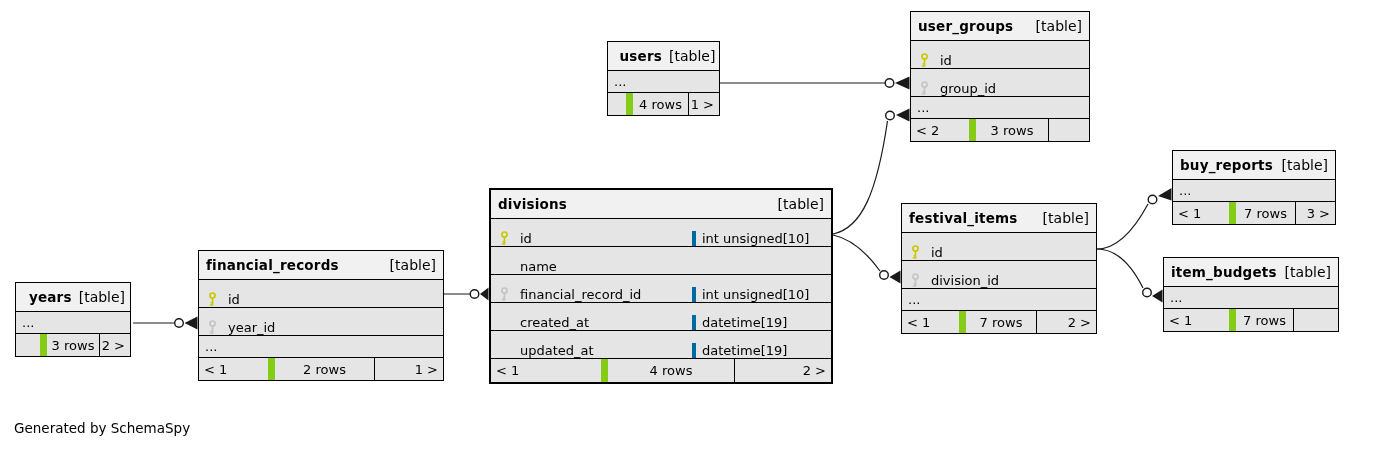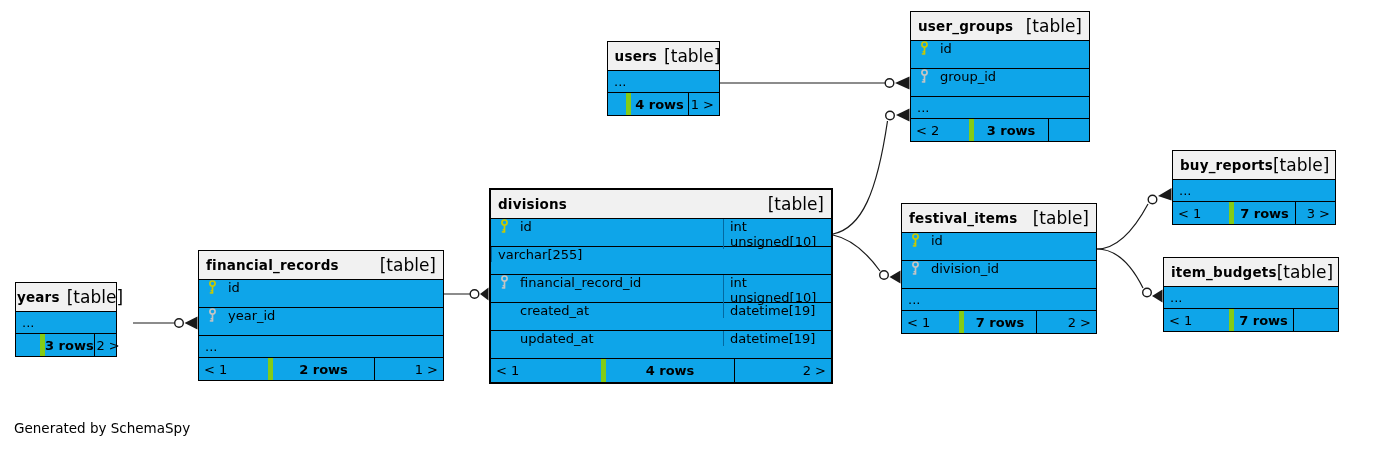--- a/index.html
+++ b/index.html
@@ -1,40 +1,40 @@
 <!DOCTYPE html>
 <html><head>
 <meta charset="utf-8">
 <style>
   html,body{margin:0;padding:0;background:#fff;}
   .canvas{
     position:relative;width:1375px;height:449px;overflow:hidden;
     font-family:"DejaVu Sans","Liberation Sans",sans-serif;color:#000;background:#fff;
   }
   .wires{position:absolute;left:0;top:0;pointer-events:none;}
-  .tbl{position:absolute;background:#0ea5e9;border:1px solid #000;box-sizing:border-box;font-size:13px;}
+  .tbl{position:absolute;background:#e5e5e5;border:1px solid #000;box-sizing:border-box;font-size:13px;}
   .tbl.emph{border-width:2.5px;}
   .tbl > * + *{border-top:1px solid #000;}
   .hdr{height:28px;display:flex;justify-content:space-between;align-items:center;background:#f1f1f1;padding:0 7px;box-sizing:border-box;}
   .hdr.center{justify-content:center;gap:7px;padding-left:15px;}
   .tname{font-weight:bold;font-size:13.5px;letter-spacing:.2px;}
-  .ttag{font-size:17px;}
-  .attr{height:28px;display:flex;align-items:flex-start;box-sizing:border-box;}
+  .ttag{font-size:14px;}
+  .attr{height:28px;display:flex;align-items:flex-end;box-sizing:border-box;}
   .namecell{flex:1;display:flex;align-items:center;min-width:0;}
-  .typecell{width:108px;flex:none;border-left:1px solid #0369a1;display:flex;align-items:center;padding-left:6px;box-sizing:border-box;}
+  .typecell{width:139px;flex:none;border-left:4px solid #0369a1;display:flex;align-items:center;padding-left:6px;box-sizing:border-box;}
   .key{width:13px;height:15px;flex:none;margin:0 9px 0 7px;display:flex;align-items:center;}
   .key.pk{color:#c9c900;}
   .key.fk{color:#c4c4c4;}
   .keyspace{width:29px;flex:none;}
   .cname{white-space:nowrap;}
   .ell{height:22px;display:flex;align-items:center;padding-left:6px;box-sizing:border-box;}
   .foot{height:23px;display:grid;align-items:stretch;box-sizing:border-box;}
   .foot span{display:flex;align-items:center;box-sizing:border-box;white-space:nowrap;}
   .f1{padding-left:5px;justify-content:flex-start;}
-  .f2{border-left:5px solid #84cc16;justify-content:center;font-weight:bold;}
+  .f2{border-left:7px solid #84cc16;justify-content:center;}
   .f3{border-left:1px solid #000;justify-content:flex-end;padding-right:5px;}
   .gen{position:absolute;left:14px;top:420px;font-size:13.5px;}
 </style>
 </head>
 <body>
 
 <div class="canvas">
 
   <svg class="wires" width="1375" height="449">
     <g stroke="#1a1a1a" stroke-width="1.2" fill="none">
@@ -208,21 +208,24 @@
               <line x1="6.5" y1="6.2" x2="6.5" y2="13.6" stroke="currentColor" stroke-width="1.7"></line>
               <line x1="6.5" y1="12.9" x2="3.8" y2="12.9" stroke="currentColor" stroke-width="1.5"></line>
               <line x1="6.5" y1="10.7" x2="4.6" y2="10.7" stroke="currentColor" stroke-width="1.5"></line>
             </svg>
         </span>
         <span class="cname">id</span>
       </div>
       <div class="typecell">int unsigned[10]</div>
     </div>
     <div class="attr">
-      <div class="typecell">varchar[255]</div>
+      <div class="namecell">
+        <span class="keyspace"></span>
+        <span class="cname">name</span>
+      </div>
     </div>
     <div class="attr">
       <div class="namecell">
         <span class="key fk">
           <svg width="13" height="15" viewBox="0 0 13 15">
               <circle cx="6.5" cy="3.6" r="2.6" fill="none" stroke="currentColor" stroke-width="1.7"></circle>
               <line x1="6.5" y1="6.2" x2="6.5" y2="13.6" stroke="currentColor" stroke-width="1.7"></line>
               <line x1="6.5" y1="12.9" x2="3.8" y2="12.9" stroke="currentColor" stroke-width="1.5"></line>
               <line x1="6.5" y1="10.7" x2="4.6" y2="10.7" stroke="currentColor" stroke-width="1.5"></line>
             </svg>
@@ -282,21 +285,21 @@
     <div class="ell">
       <span>...</span>
     </div>
     <div class="foot" style="grid-template-columns:69px 1fr 69px;">
       <span class="f1">&lt; 1</span>
       <span class="f2">2 rows</span>
       <span class="f3">1 &gt;</span>
     </div>
   </div>
 
-  <div class="tbl" style="left:15px;top:282px;width:102px;">
+  <div class="tbl" style="left:15px;top:282px;width:116px;">
     <div class="hdr center">
       <span class="tname">years</span>
       <span class="ttag">[table]</span>
     </div>
     <div class="ell">
       <span>...</span>
     </div>
     <div class="foot" style="grid-template-columns:24px 1fr 31px;">
       <span class="f1"></span>
       <span class="f2">3 rows</span>

